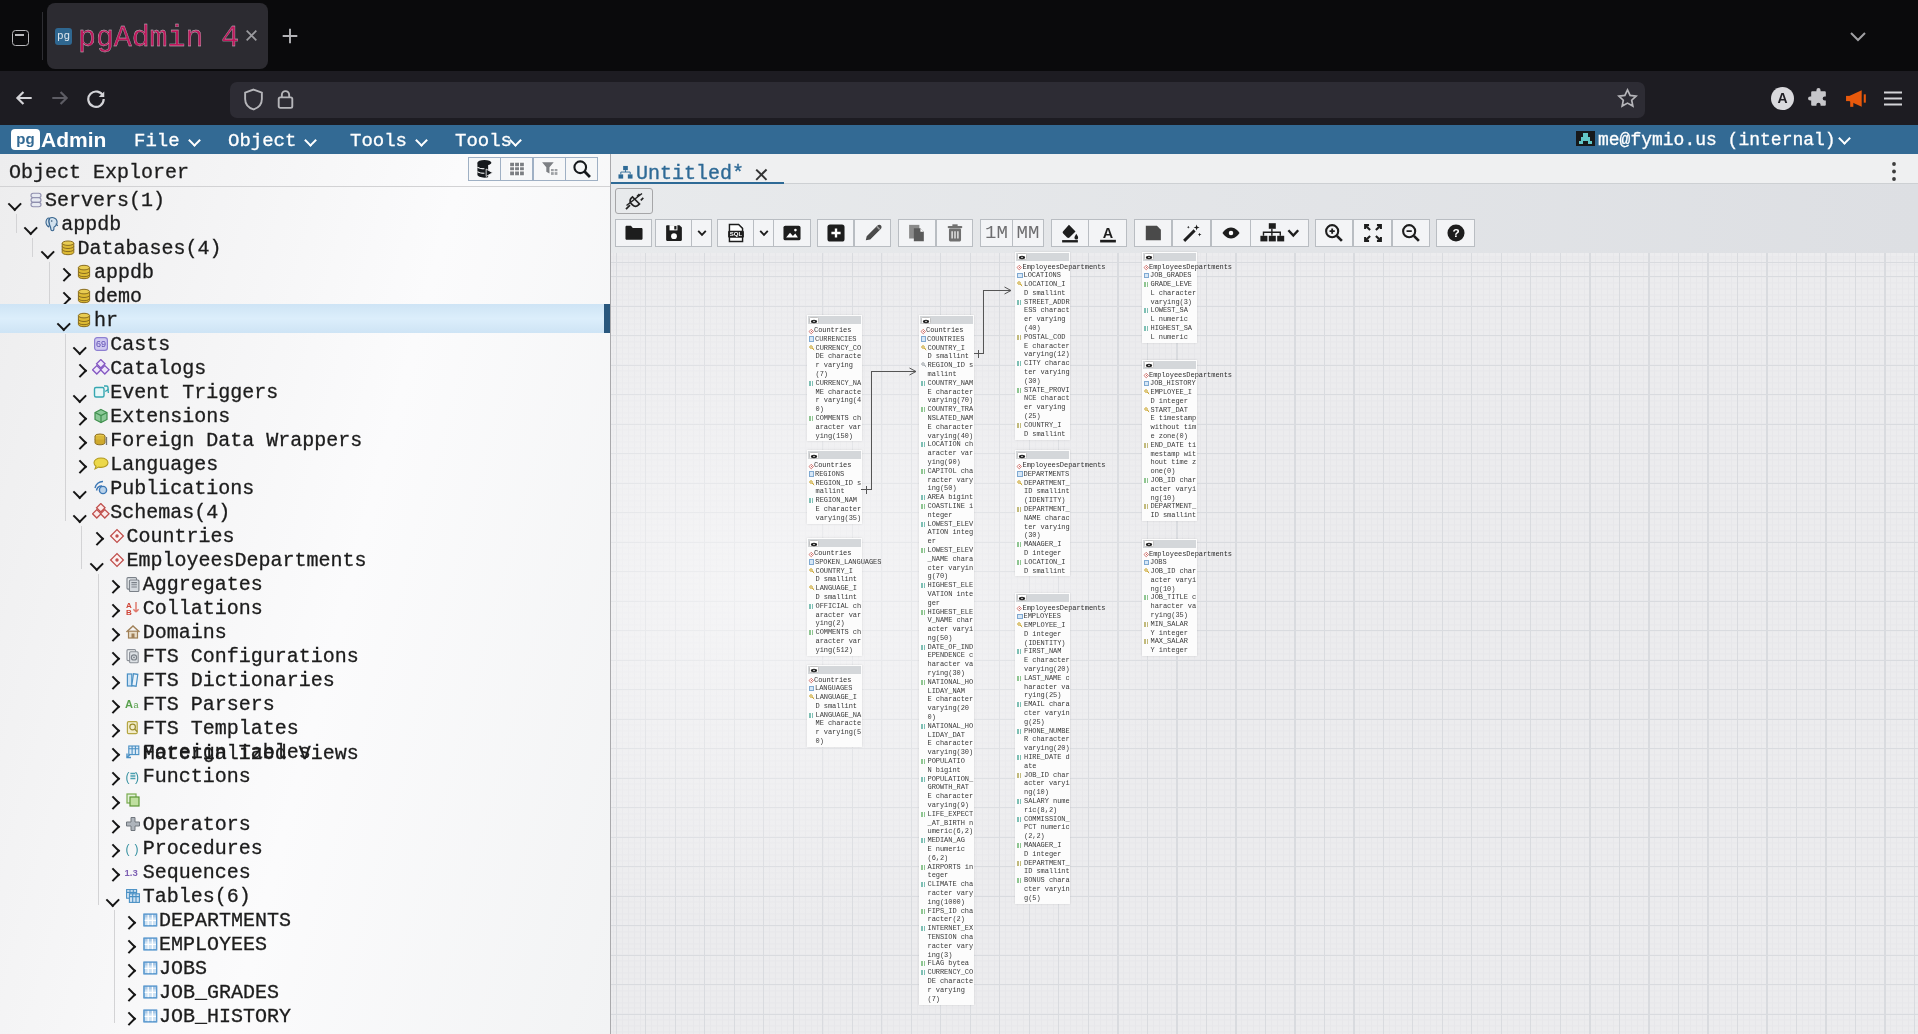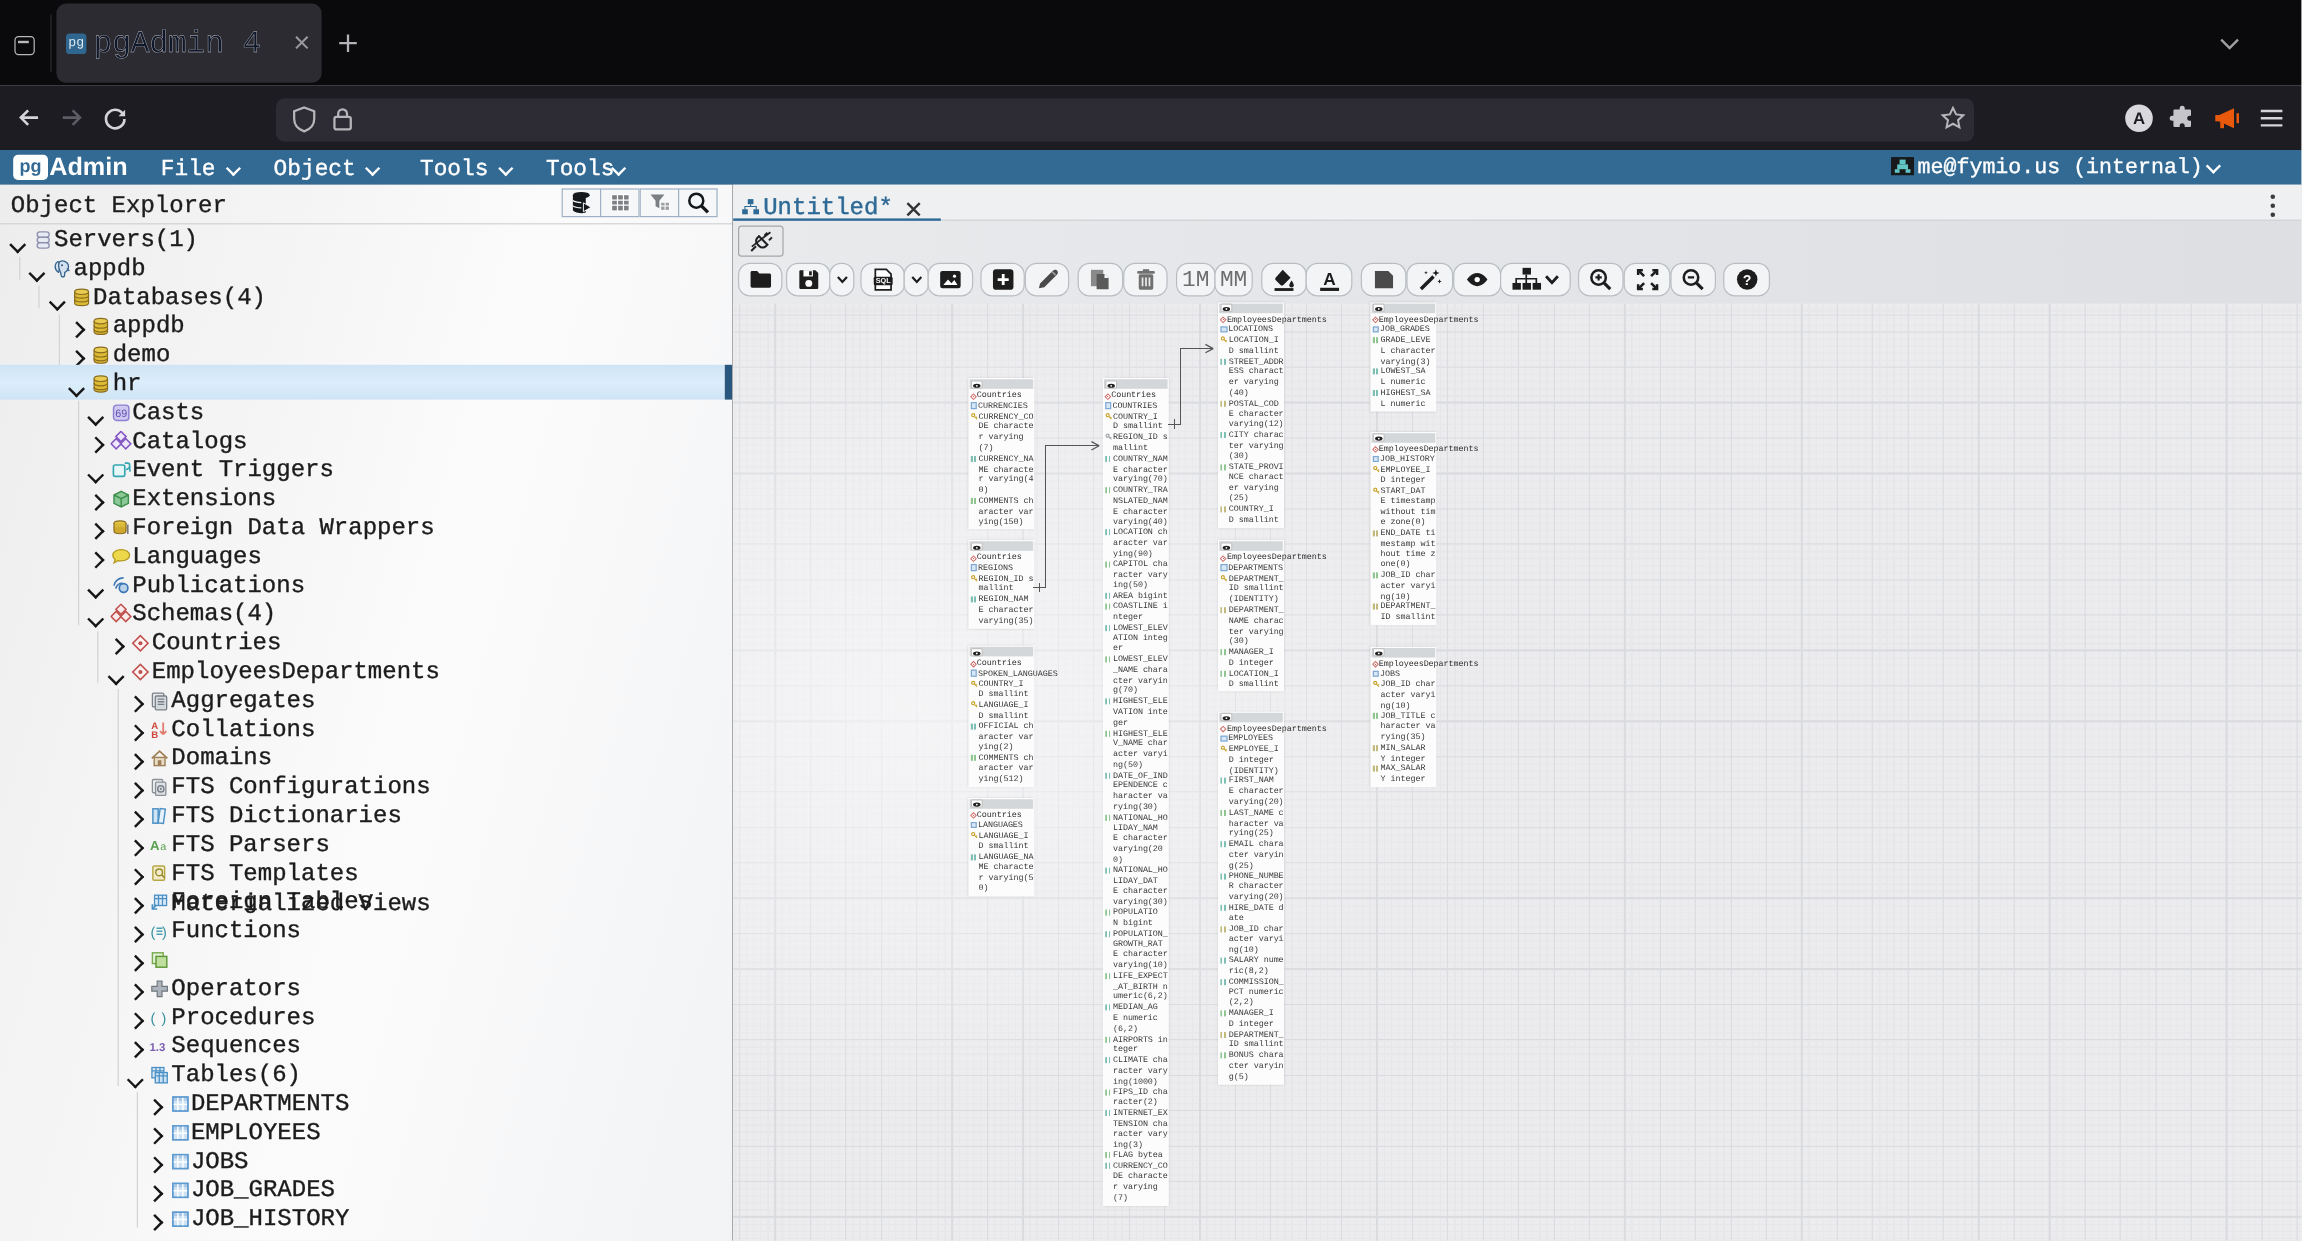--- a/index.html
+++ b/index.html
@@ -1,19 +1,19 @@
 <!DOCTYPE html>
 <html><head><meta charset="utf-8"><style>
 *{margin:0;padding:0;box-sizing:border-box}
 html,body{width:1918px;height:1034px;overflow:hidden;font-family:"Liberation Mono",monospace;-webkit-font-smoothing:antialiased}
 #page{position:relative;width:1918px;height:1034px;background:#ececee}
 
 #tabstrip{position:absolute;left:0;top:0;width:1918px;height:71px;background:#0a0a0c}
 #tab{position:absolute;left:47px;top:3px;width:221px;height:66px;background:#2c2b31;border-radius:8px}
-#tabtitle{position:absolute;left:78px;top:21px;font-size:26px;letter-spacing:-0.1px;color:#0f172a;-webkit-text-stroke:0.3px #c6c6ca}
+#tabtitle{position:absolute;left:78px;top:21px;font-size:30px;letter-spacing:-0.1px;color:#be185d;-webkit-text-stroke:0.3px #c6c6ca}
 #favicon{position:absolute;left:55px;top:28px;width:17px;height:17px;background:#2f6790;border-radius:3px;color:#dfe7ee;font-size:11px;text-align:center;line-height:16px}
 #ffview{position:absolute;left:12px;top:30px;width:17px;height:16px;border:1.6px solid #b9b9bd;border-radius:3.5px}
 #ffview:after{content:"";position:absolute;left:2px;top:3.2px;width:9px;height:1.6px;background:#b9b9bd}
 #tabsep{position:absolute;left:42px;top:12px;width:1px;height:48px;background:#2e2e33}
 #navbar{position:absolute;left:0;top:71px;width:1918px;height:54px;background:#1d1c22}
 #urlbox{position:absolute;left:230px;top:82px;width:1415px;height:36px;background:#2d2c34;border-radius:7px}
 #urltext{position:absolute;left:309px;top:77px;font-size:28px;line-height:46px;color:#9e9ea6;-webkit-text-stroke:0.3px currentColor}
 #urltext b{color:#f2f2f5;font-weight:normal}
 
 #menubar{position:absolute;left:0;top:125px;width:1918px;height:29px;background:#336a94}
@@ -42,21 +42,21 @@
 .tlabel{position:absolute;font-size:20px;color:#1c1c1c;white-space:pre;-webkit-text-stroke:0.3px #1c1c1c}
 #ltb{position:absolute;left:610px;top:154px;width:1px;height:880px;background:#a9a9ac}
 
 #rightpanel{position:absolute;left:611px;top:154px;width:1307px;height:880px;background:linear-gradient(90deg,#e8eaec,#dddfe3)}
 #tabrow{position:absolute;left:611px;top:154px;width:1307px;height:30px;background:#eff0f1;border-bottom:1px solid #cdd0d3}
 #erdtabtext{position:absolute;left:636px;top:162px;font-size:20px;color:#2e6a96;-webkit-text-stroke:0.35px #2e6a96}
 #erdclose{position:absolute;left:753px;top:163px;font-size:20px;color:#333;font-family:"Liberation Sans",sans-serif}
 #tabunderline{position:absolute;left:611px;top:181.5px;width:173px;height:2.5px;background:#2e6a96}
 #plugbtn{position:absolute;left:615px;top:188px;width:38px;height:26px;border:1px solid #a6a6a8;border-radius:3px}
 #conninput{position:absolute;left:654px;top:187px;width:450px;height:28px;background:#fdfdfd;border:1px solid #97999c;border-radius:4px;font-size:20px;line-height:26px;color:#222;padding-left:12px;-webkit-text-stroke:0.3px #222}
-.tbtn{position:absolute;top:219px;height:28px;border:1px solid #b9bdc2;border-radius:10px;background:#f3f4f6}
+.tbtn{position:absolute;top:219px;height:28px;border:1px solid #b9bdc2;border-radius:0;background:#f3f4f6}
 .tbtn svg{position:absolute;left:50%;top:50%;transform:translate(-50%,-50%)}
 .tbl{position:absolute;left:50%;top:50%;transform:translate(-50%,-50%);font-size:19px;color:#6e6e70}
 
 #canvas{position:absolute;left:611px;top:253px;width:1307px;height:781px;background:
  radial-gradient(640px 480px at 150px 340px, rgba(250,250,251,.65), rgba(250,250,251,0) 70%),
  repeating-linear-gradient(0deg,#d9dbdf 0 1px,transparent 1px 29.5px),
  repeating-linear-gradient(90deg,#d9dbdf 0 1px,transparent 1px 29.5px),
  repeating-linear-gradient(0deg,#e7e7ea 0 1px,transparent 1px 5.9px),
  repeating-linear-gradient(90deg,#e7e7ea 0 1px,transparent 1px 5.9px),
  #ececee;background-position:0 0,0 10px,5px 0,0 4.4px,5px 0}
@@ -801,21 +801,21 @@
           <div class="nl nli">0)</div>
           <div class="nl"><span class="ic icc"></span>NATIONAL_HO</div>
           <div class="nl nli">LIDAY_DAT</div>
           <div class="nl nli">E character</div>
           <div class="nl nli">varying(30)</div>
           <div class="nl"><span class="ic icg"></span>POPULATIO</div>
           <div class="nl nli">N bigint</div>
           <div class="nl"><span class="ic icc"></span>POPULATION_</div>
           <div class="nl nli">GROWTH_RAT</div>
           <div class="nl nli">E character</div>
-          <div class="nl nli">varying(10)</div>
+          <div class="nl nli">varying(9)</div>
           <div class="nl"><span class="ic icg"></span>LIFE_EXPECT</div>
           <div class="nl nli">_AT_BIRTH n</div>
           <div class="nl nli">umeric(6,2)</div>
           <div class="nl"><span class="ic icc"></span>MEDIAN_AG</div>
           <div class="nl nli">E numeric</div>
           <div class="nl nli">(6,2)</div>
           <div class="nl"><span class="ic icg"></span>AIRPORTS in</div>
           <div class="nl nli">teger</div>
           <div class="nl"><span class="ic icc"></span>CLIMATE cha</div>
           <div class="nl nli">racter vary</div>

